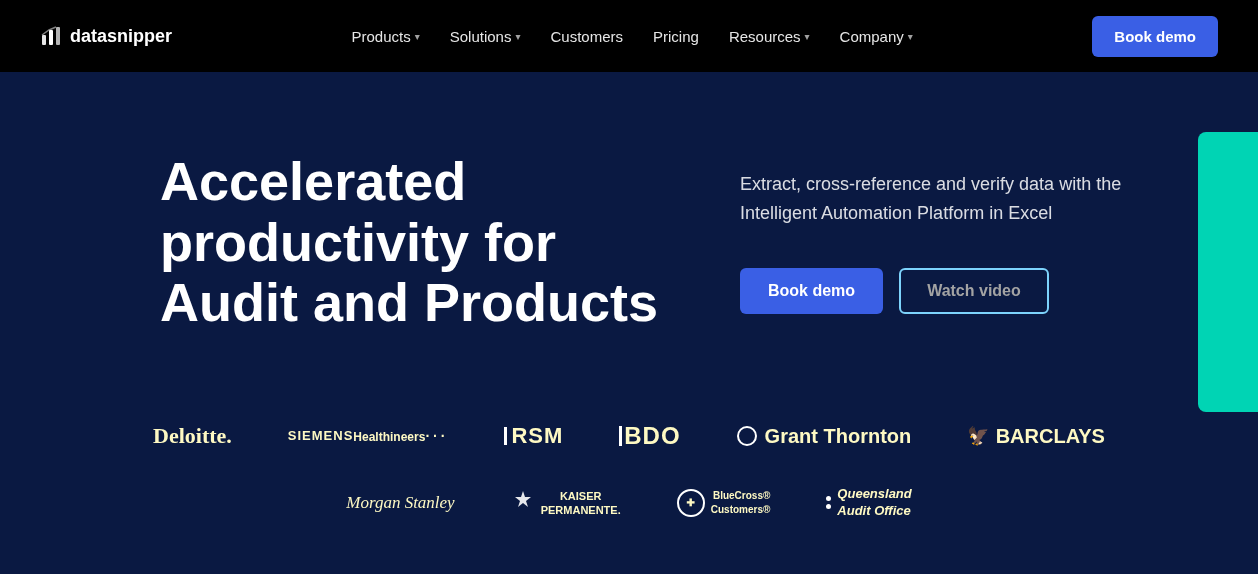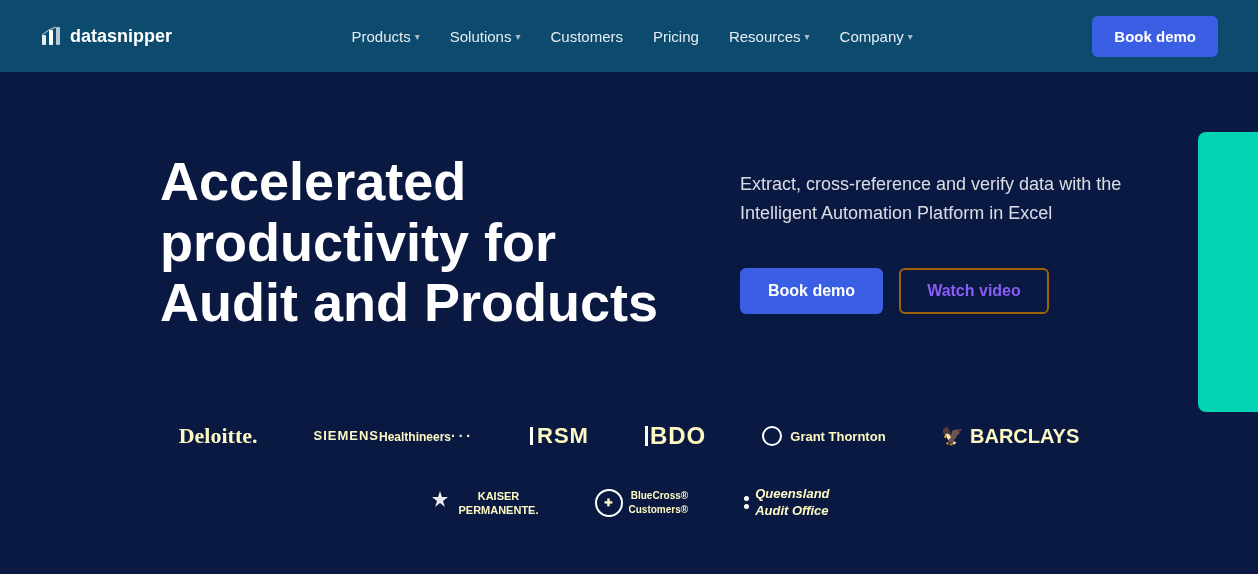--- a/index.html
+++ b/index.html
@@ -12,21 +12,21 @@
       min-height: 574px;
     }
 
     
     nav {
       display: flex;
       align-items: center;
       justify-content: space-between;
       padding: 0 40px;
       height: 72px;
-      background: #0c4a6e;
+      background: #000000;
       position: relative;
       z-index: 10;
     }
     .nav-logo {
       display: flex;
       align-items: center;
       gap: 8px;
       color: white;
       font-size: 18px;
       font-weight: 600;
@@ -113,22 +113,22 @@
       color: white;
       border: none;
       padding: 14px 28px;
       border-radius: 6px;
       font-size: 16px;
       font-weight: 600;
       cursor: pointer;
     }
     .btn-outline {
       background: transparent;
-      color: #8b5cf6;
-      border: 2px solid #a16207;
+      color: #a3a3a3;
+      border: 2px solid #7dd3fc;
       padding: 12px 26px;
       border-radius: 6px;
       font-size: 16px;
       font-weight: 600;
       cursor: pointer;
     }
 
     
     .teal-accent {
       position: absolute;
@@ -275,33 +275,36 @@
     <div class="logo-item logo-rsm">
       <span class="bar"></span>RSM
     </div>
 
     <div class="logo-item logo-bdo">
       <span class="bar"></span>BDO
     </div>
 
     <div class="logo-item logo-grant">
       <span class="gt-circle"></span>
-      <span style="font-size:13px;">Grant Thornton</span>
+      <span style="font-size:20px;">Grant Thornton</span>
     </div>
 
     <div class="logo-item logo-barclays">
       <span class="barclays-icon">🦅</span>
       <span>BARCLAYS</span>
     </div>
 
   </div>
 
   <div class="logos-row">
 
 
+    <div class="logo-item logo-morgan">
+      Morgan Stanley
+    </div>
 
     <div class="logo-item logo-kaiser">
       <div style="display:flex;align-items:flex-start;gap:6px;">
         <svg width="24" height="24" viewBox="0 0 24 24" fill="none" xmlns="http://www.w3.org/2000/svg">
           <path d="M12 2L14 8H20L15 12L17 18L12 14L7 18L9 12L4 8H10Z" fill="white" opacity="0.9"></path>
         </svg>
         <div>
           <div style="font-size:11px;font-weight:700;">KAISER</div>
           <div style="font-size:11px;font-weight:700;">PERMANENTE.</div>
         </div>

